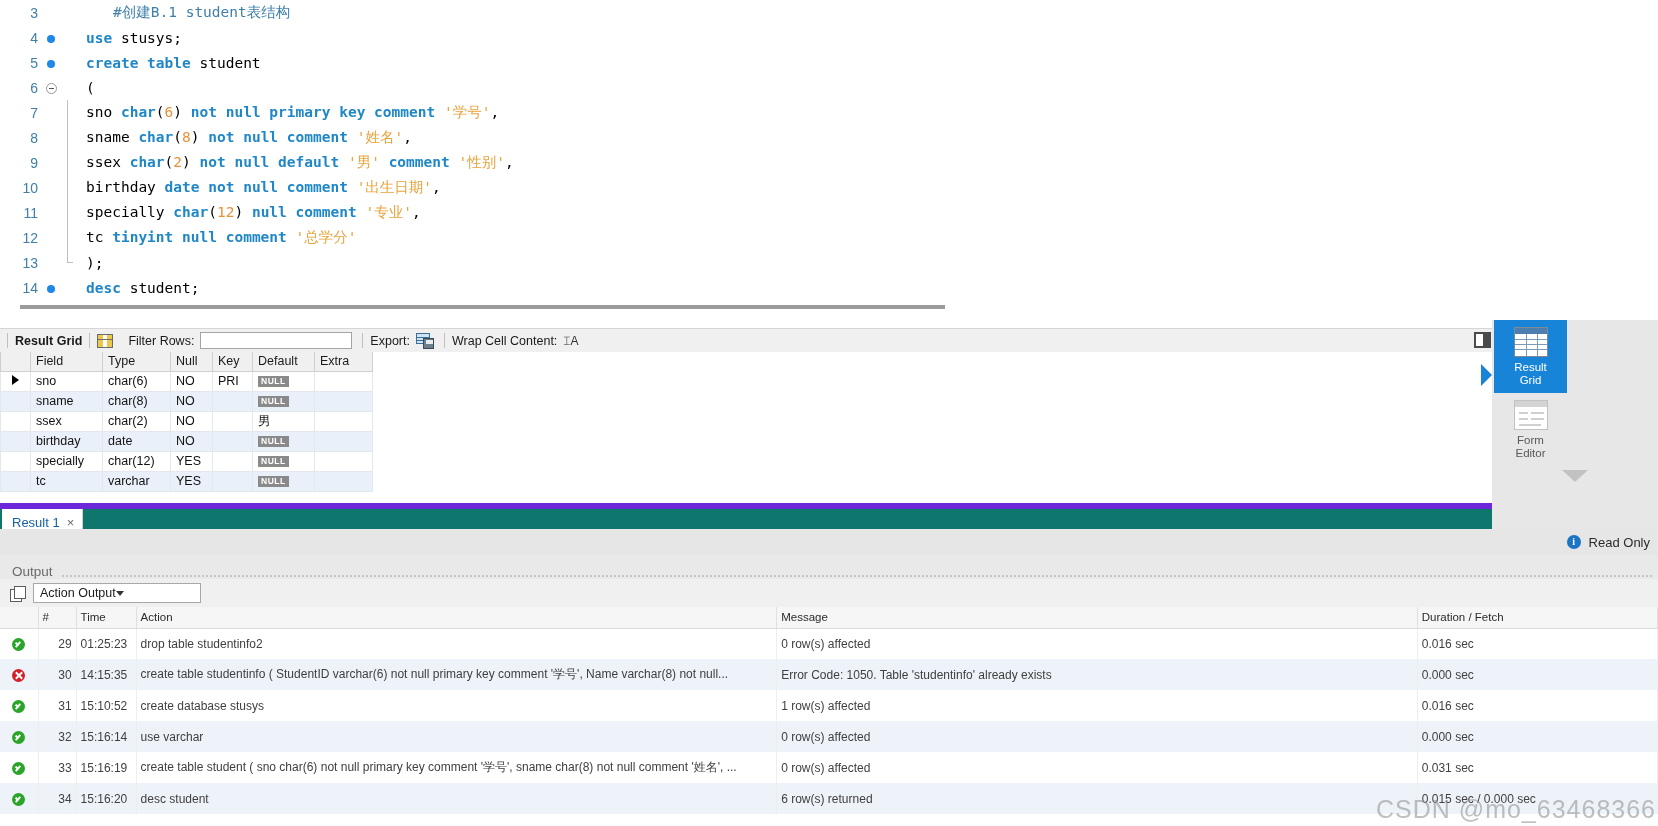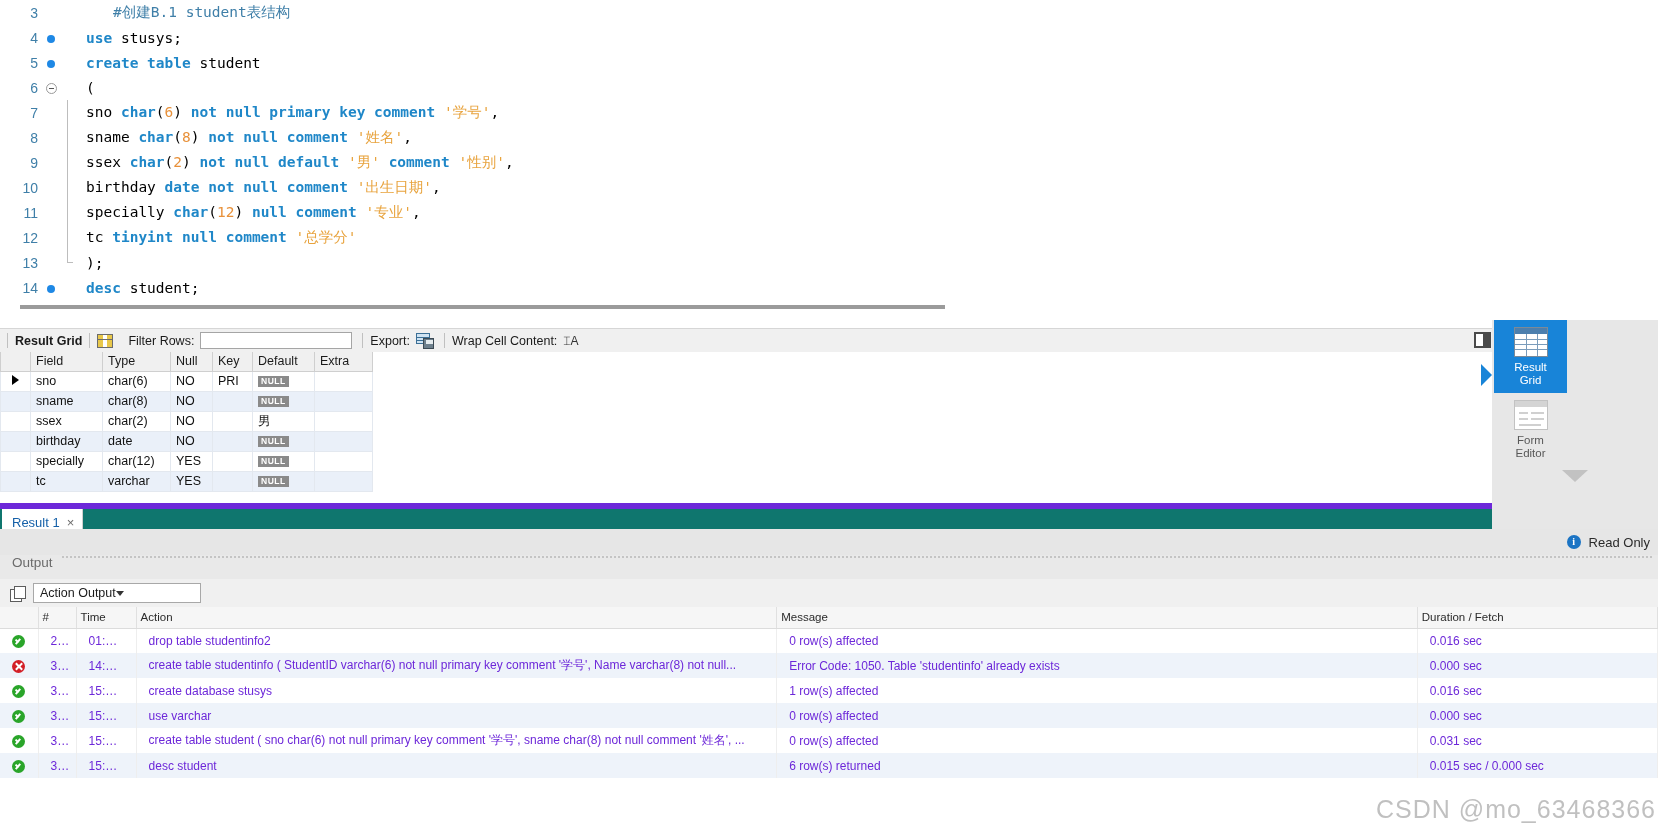--- a/index.html
+++ b/index.html
@@ -190,21 +190,21 @@
   }
   .info-ico {
     width: 14px; height: 14px; border-radius: 50%; background: #1b74c4; color: #fff;
     font-size: 10px; font-weight: bold; text-align: center; line-height: 14px;
     font-family: "Liberation Serif", serif;
   }
 
   
   .output-header {
     position: absolute; left: 0; top: 555px; width: 1658px; height: 24px;
-    background: #e9e9e9; display: flex; align-items: flex-start; padding-left: 12px; gap: 8px;
+    background: #e9e9e9; display: flex; align-items: flex-end; padding-left: 12px; gap: 8px;
   }
   .output-header .lbl { font-size: 13.5px; color: #6b6b6b; }
   .dotline {
     flex: 1; height: 5px; margin-right: 6px;
     background-image: radial-gradient(#c4c4c4 1px, transparent 1.2px);
     background-size: 4px 4px;
   }
   .output-toolbar {
     position: absolute; left: 0; top: 579px; width: 1658px; height: 28px;
     background: #f0f0f0; display: flex; align-items: center; padding-left: 10px; gap: 8px;
@@ -232,21 +232,21 @@
     position: absolute; left: 0; top: 607px; width: 1658px; height: 219px;
     background: #ffffff; overflow: hidden;
   }
   table.outgrid { border-collapse: collapse; width: 1658px; table-layout: fixed; font-size: 12px; }
   table.outgrid th {
     background: #f6f6f6; border-bottom: 1px solid #dcdcdc; border-right: 1px solid #e0e0e0;
     height: 21px; font-weight: normal; text-align: left; padding: 0 4px;
     font-size: 11.5px; color: #2b2b2b;
   }
   table.outgrid td {
-    height: 25px; padding: 0 12px; color: #6d28d9; font-size: 12px;
+    height: 31px; padding: 0 4px; color: #404040; font-size: 12px;
     overflow: hidden; text-overflow: ellipsis; white-space: nowrap;
     border-right: 1px solid #eeeeee;
   }
   table.outgrid tr.alt td, table.outgrid tr.alt th { background: #eef3fa; }
   .c-stat { width: 38px; text-align: center; }
   .c-num  { width: 38px; text-align: right; padding-right: 6px; }
   .c-time { width: 60px; }
   .c-action { width: 640px; }
   .c-msg { width: 640px; }
   .c-dur { width: 240px; }

